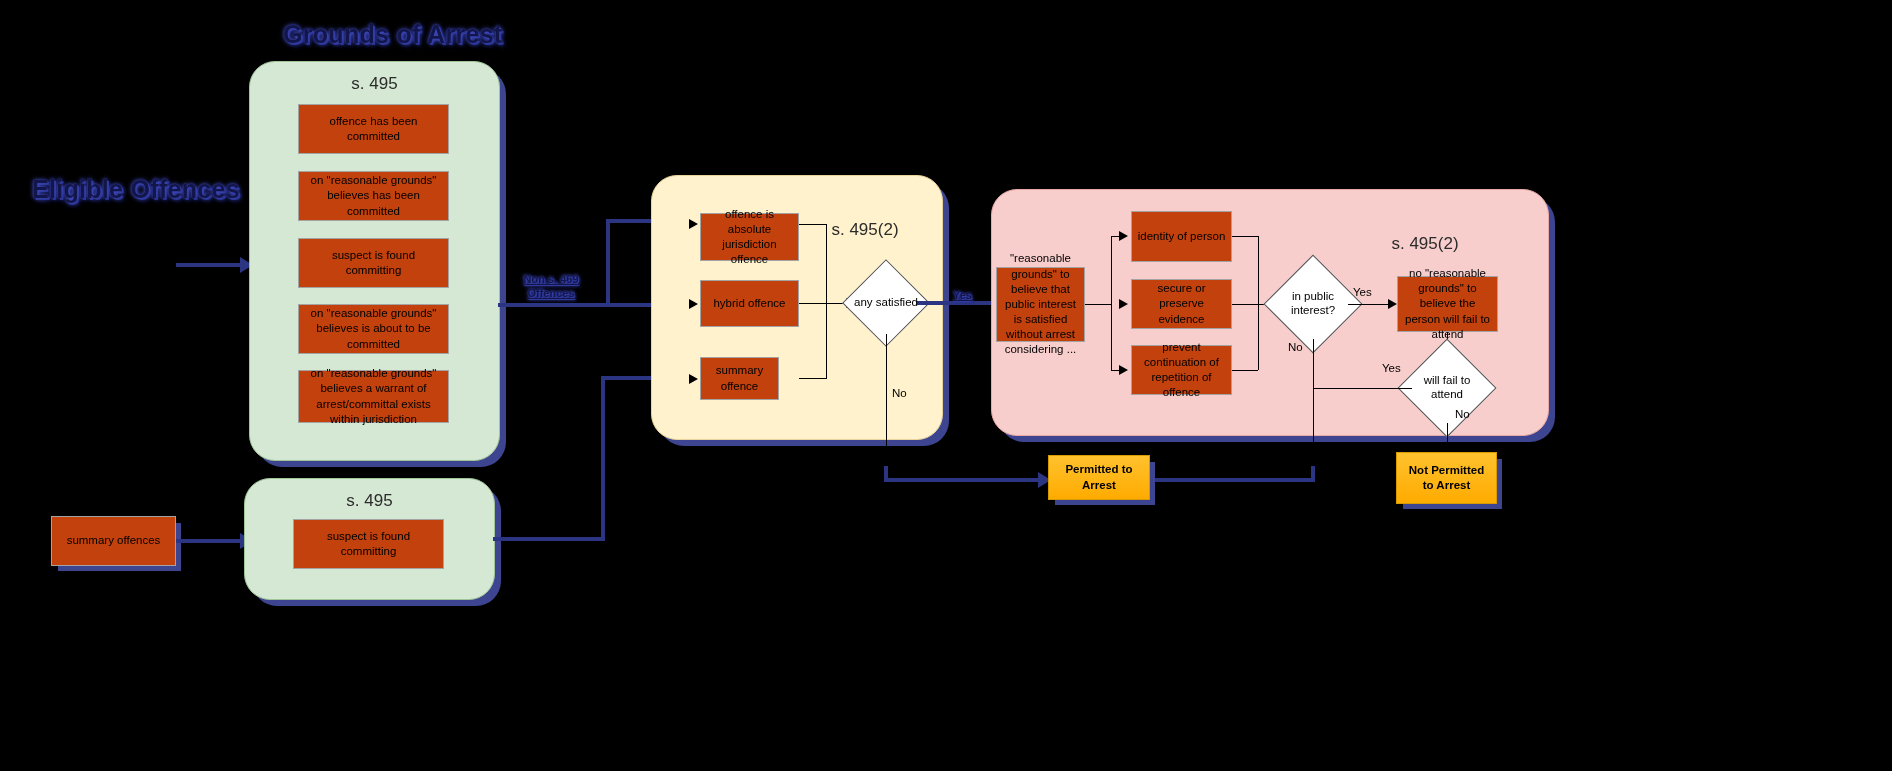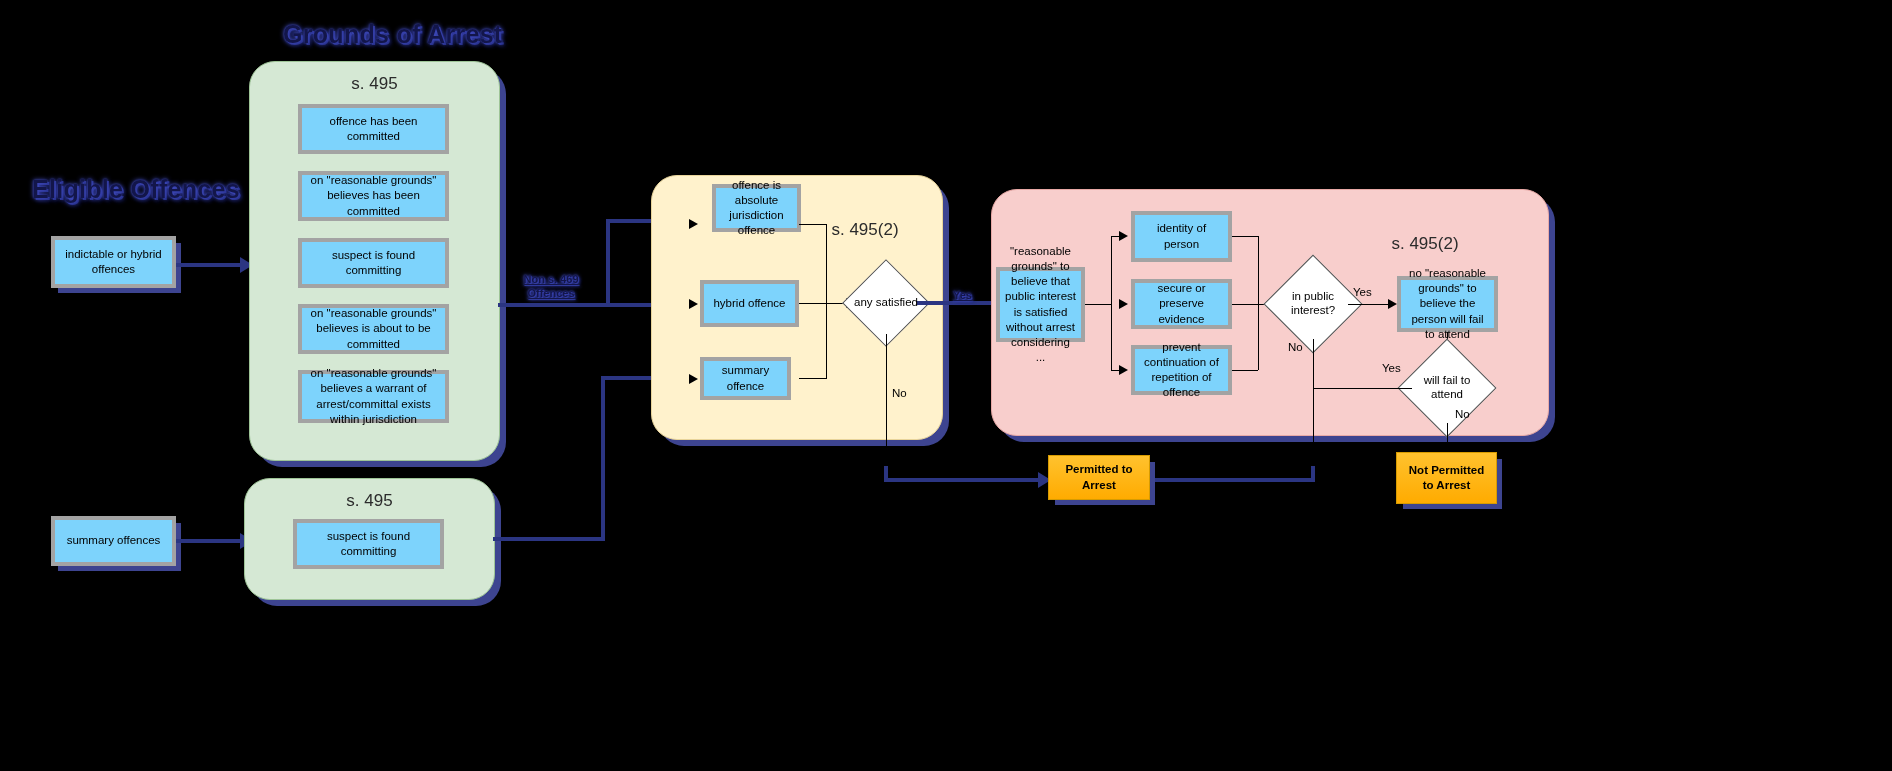--- a/index.html
+++ b/index.html
@@ -38,22 +38,22 @@
   .group-label{
     position:absolute;
     left:0;right:0;
     text-align:center;
     color:#2b2b2b;
     font-size:17px;
   }
   
   .box{
     position:absolute;
-    background:#7dd3fc;
-    border:4px solid #a3a3a3;
+    background:#c2410c;
+    border:1px solid #a3a3a3;
     display:flex;
     align-items:center;
     justify-content:center;
     text-align:center;
     color:#000;
     font-size:11.5px;
     line-height:1.32;
     padding:2px 5px;
     box-sizing:border-box;
   }
@@ -163,21 +163,20 @@
 <body>
 
 <div id="stage">
 
   <div class="sect-title" style="left:32px;top:175px;">Eligible Offences</div>
 
   <div class="sect-title" style="left:283px;top:20px;">Grounds of Arrest</div>
 
 
 
-  <div class="box shadowed" style="left:51px;top:236px;width:125px;height:52px;">indictable or hybrid offences</div>
 
   <div class="box shadowed" style="left:51px;top:516px;width:125px;height:50px;">summary offences</div>
 
   <div class="bl blh" style="left:176px;top:263px;width:68px;"></div>
   <div class="barrow-r" style="left:240px;top:257px;"></div>
 
   <div class="bl blh" style="left:176px;top:539px;width:68px;"></div>
   <div class="barrow-r" style="left:240px;top:533px;"></div>
 
   <div class="group g-green" style="left:249px;top:61px;width:249px;height:398px;">
@@ -206,23 +205,23 @@
   <div class="bl blh" style="left:606px;top:303px;width:88px;"></div>
 
   <div class="bl blh" style="left:493px;top:537px;width:112px;"></div>
   <div class="bl blv" style="left:601px;top:376px;height:165px;"></div>
   <div class="bl blh" style="left:601px;top:376px;width:93px;"></div>
 
   <div class="group g-yellow" style="left:651px;top:175px;width:290px;height:263px;">
     <div class="group-label" style="top:44px;left:150px;right:14px;text-align:center;">s. 495(2)</div>
   </div>
 
-  <div class="box" style="left:700px;top:184px;width:89px;height:48px;margin-left:12px;">offence is absolute jurisdiction offence</div>
+  <div class="box" style="left:700px;top:213px;width:99px;height:48px;">offence is absolute jurisdiction offence</div>
   <div class="box" style="left:700px;top:280px;width:99px;height:47px;">hybrid offence</div>
-  <div class="box" style="left:700px;top:357px;width:91px;height:43px;">summary offence</div>
+  <div class="box" style="left:700px;top:357px;width:79px;height:43px;">summary offence</div>
 
   <div class="arrow-r" style="left:689px;top:219px;"></div>
   <div class="arrow-r" style="left:689px;top:299px;"></div>
   <div class="arrow-r" style="left:689px;top:374px;"></div>
 
   <div class="ln lnh" style="left:799px;top:224px;width:27px;"></div>
   <div class="ln lnv" style="left:826px;top:224px;height:155px;"></div>
   <div class="ln lnh" style="left:799px;top:378px;width:27px;"></div>
   <div class="ln lnh" style="left:799px;top:303px;width:52px;"></div>
   <div class="arrow-r" style="left:846px;top:298px;"></div>

